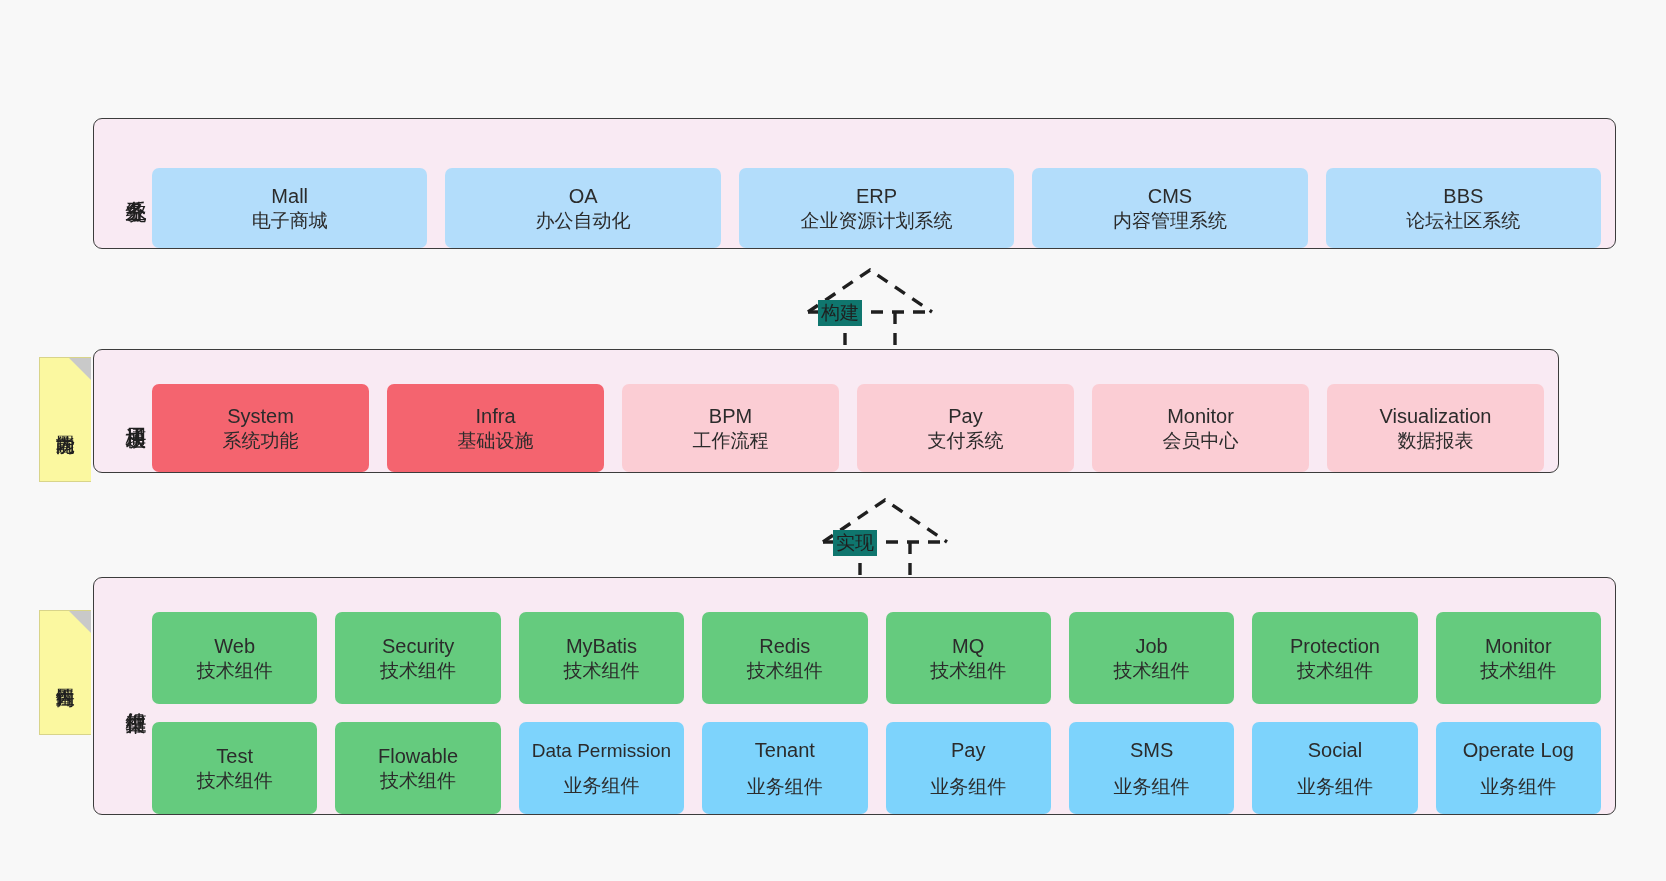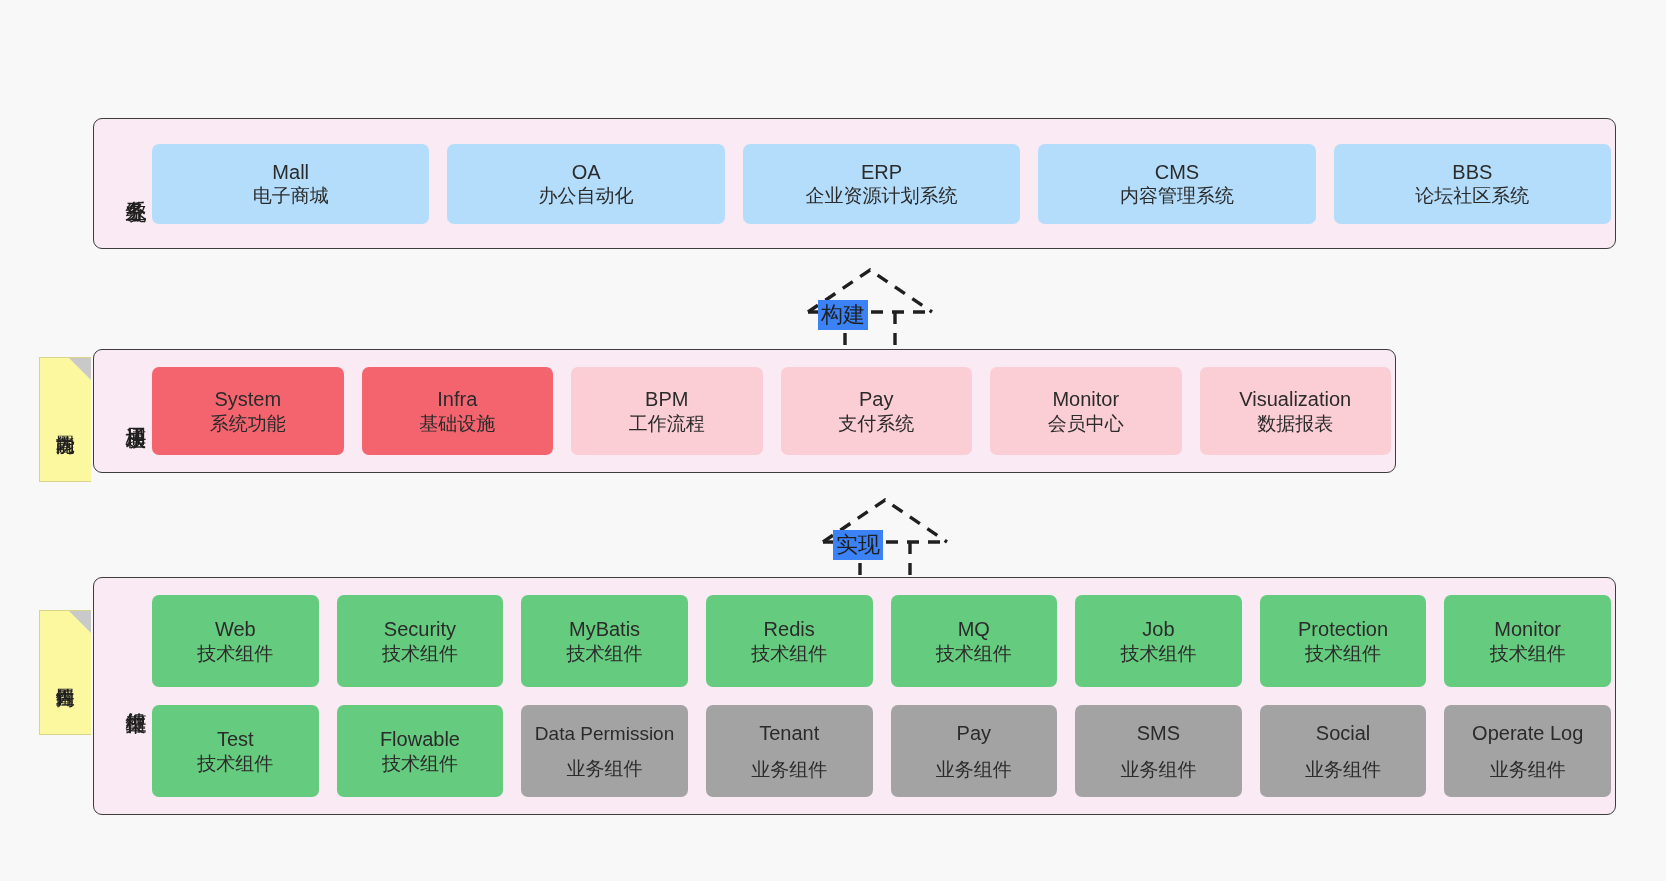--- a/index.html
+++ b/index.html
@@ -33,23 +33,23 @@
     writing-mode:vertical-rl;
     text-orientation:upright;
     white-space:nowrap;
     margin-left:8px;
     user-select:none;
   }
   .layer-body{
     flex:1 1 auto;
     display:flex;
     flex-direction:column;
-    justify-content:center;
+    justify-content:flex-end;
     gap:18px;
-    padding:0 4px 0 4px;
+    padding:0 14px 0 4px;
     height:100%;
     box-sizing:border-box;
   }
   .row{
     display:flex;
     gap:18px;
     align-items:stretch;
   }
 
   
@@ -67,21 +67,21 @@
     padding:6px 6px;
   }
   .box .t1{font-size:20px;}
   .box .t2{font-size:19px;}
   .box.compact .t1{font-size:19px;}
 
   .blue{background:#b3ddfb;}
   .red{background:#f4646f;}
   .pink{background:#fbcdd4;}
   .green{background:#65cb7e;}
-  .lgreen{background:#a3a3a3;gap:12px;}
+  .lgreen{background:#7dd3fc;gap:12px;}
 
   .h-tall{height:80px;}
   .h-mid{height:88px;}
   .h-small{height:92px;}
 
   
   .note{
     position:absolute;
     background:#fbf8a0;
     border:1px solid #d8d48a;
@@ -103,24 +103,24 @@
     top:0;right:0;
     width:0;height:0;
     border-top:22px solid #c9c9c9;
     border-left:22px solid transparent;
   }
 
   
   .conn{position:absolute;}
   .conn .ctext{
     position:absolute;
-    font-size:22px;
+    font-size:19px;
     color:#1f1f1f;
     white-space:nowrap;
-    background:#3b82f6;
+    background:#0f766e;
     padding:0 3px;
   }
 </style>
 </head>
 <body>
 
 <div class="canvas">
 
   <div class="layer" style="left:93px;top:118px;width:1523px;height:131px;">
     <div class="layer-label">业务系统</div>
@@ -163,21 +163,21 @@
       <line x1="55" y1="96" x2="105" y2="96" stroke="#1f1f1f" stroke-width="3.4" stroke-dasharray="12,9"></line>
     </svg>
     <span class="ctext" style="left:28px;top:42px;">构建</span>
   </div>
 
   <div class="note" style="left:39px;top:357px;width:52px;height:125px;">
     <span class="fold"></span>
     <span>内置功能</span>
   </div>
 
-  <div class="layer" style="left:93px;top:349px;width:1303px;height:124px;">
+  <div class="layer" style="left:93px;top:349px;width:1466px;height:124px;">
     <div class="layer-label">通用模块</div>
     <div class="layer-body">
       <div class="row">
 
         <div class="box red h-mid">
           <span class="t1">System</span>
           <span class="t2">系统功能</span>
         </div>
         <div class="box red h-mid">
           <span class="t1">Infra</span>

